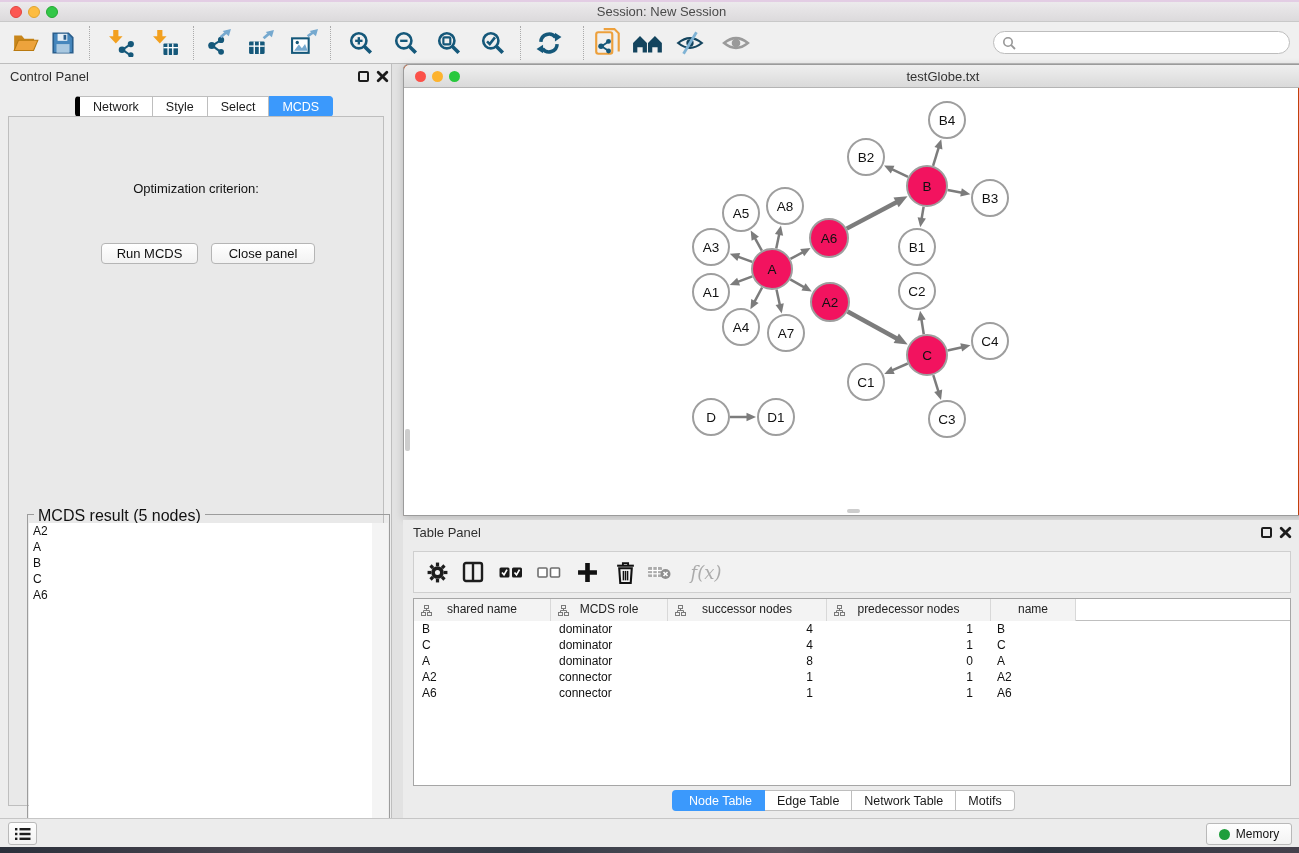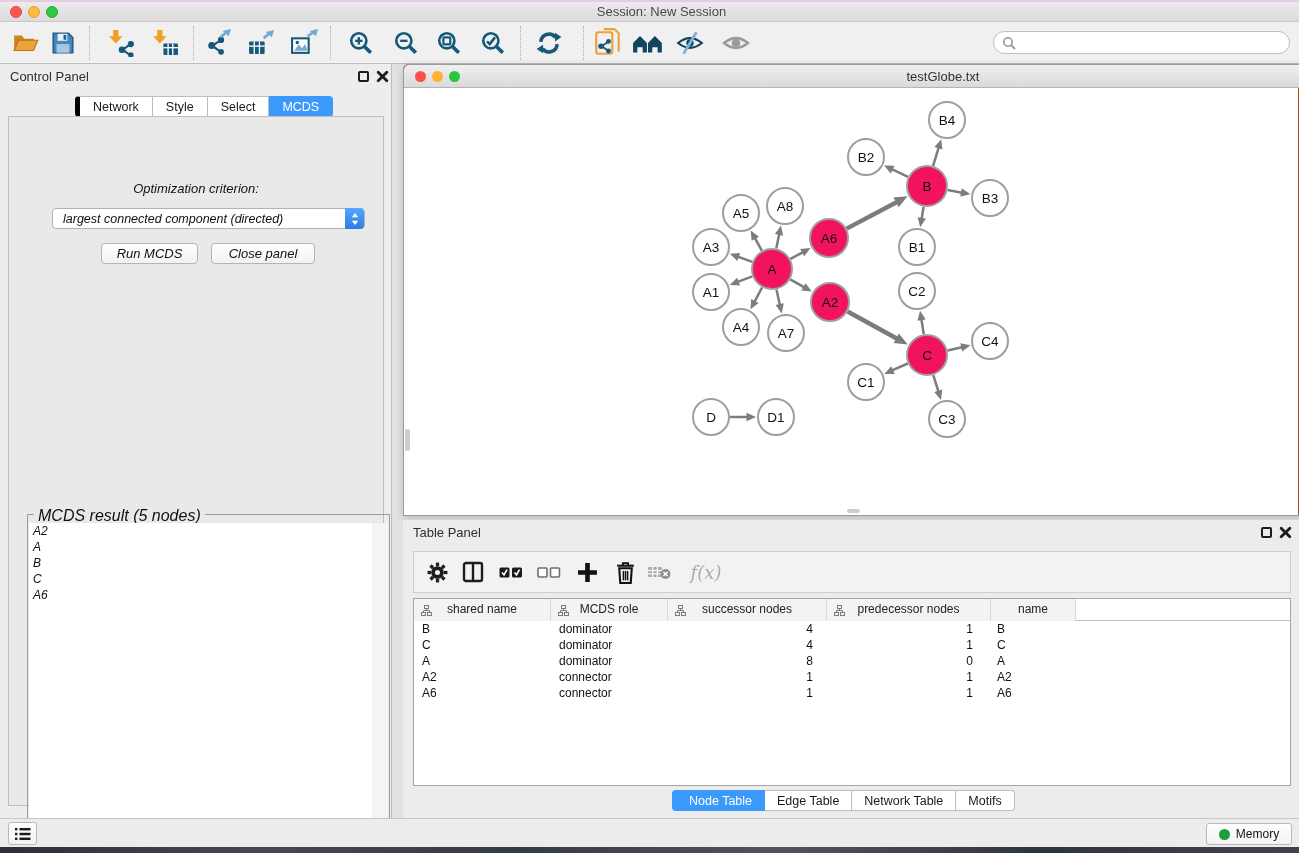--- a/index.html
+++ b/index.html
@@ -39,21 +39,21 @@
 
   .tabs-row { position:absolute; display:flex; }
   .tab { height:21px; line-height:20px; font-size:12.5px; color:#1A1A1A; background:#FFF;
     border:1px solid #BEBEBE; border-left:none; padding:0 13px; text-align:center; }
   .tab:first-child { border-left:5px solid #000000; border-radius:4px 0 0 4px; }
   .tab:last-child { border-radius:0 4px 4px 0; }
   .tab.active { background:#3B99FC; border-color:#3B99FC; color:#FFF; }
 
   .cp-tabs { left:75px; top:32px; }
   .cp-box { position:absolute; left:8px; top:52px; width:376px; height:690px;
-    background:#E9E9E9; border:1px solid #BEBEBE;font-style:italic; }
+    background:#E9E9E9; border:1px solid #BEBEBE; }
   .opt-label { position:absolute; left:0; width:100%; top:64px; text-align:center; font-size:13px; color:#111; }
   .dropdown { position:absolute; left:43px; top:91px; width:313px; height:21px; background:#FFF;
     border:1px solid #B3B3B3; border-radius:4px; }
   .dropdown .val { position:absolute; left:10px; top:3px; font-size:12.5px; color:#111; }
   .dropdown .stepper { position:absolute; right:0; top:-1px; width:19px; height:21px;
     background:linear-gradient(#55AAFB,#2E7BE5); border-radius:0 4px 4px 0; display:flex;
     align-items:center; justify-content:center; }
   .btn { position:absolute; height:21px; background:linear-gradient(#FFFFFF,#F2F2F2);
     border:1px solid #B5B5B5; border-radius:4px; font-size:13px; color:#111; text-align:center; line-height:19px; }
   .btn-run { left:92px; top:126px; width:97px; }
@@ -300,29 +300,20 @@
         </svg>
     </div>
     <div class="tabs-row cp-tabs" id="cp-tabs">
         <div class="tab">Network</div>
         <div class="tab">Style</div>
         <div class="tab">Select</div>
         <div class="tab active">MCDS</div>
       </div>
     <div class="cp-box">
       <div class="opt-label">Optimization criterion:</div>
-      <div class="dropdown">
-        <span class="val">largest connected component (directed)</span>
-        <span class="stepper">
-          <svg width="10" height="16" viewBox="0 0 10 16">
-              <path d="M5 2 l3.2 4.2 h-6.4 Z" fill="#FFF"></path>
-              <path d="M5 14 l-3.2 -4.2 h6.4 Z" fill="#FFF"></path>
-            </svg>
-        </span>
-      </div>
       <div class="btn btn-run">Run MCDS</div>
       <div class="btn btn-closep">Close panel</div>
       <div class="groupbox">
         <div class="legend">MCDS result (5 nodes)</div>
         <div class="result-list" id="result-list">
             <div class="result-item">A2</div>
             <div class="result-item">A</div>
             <div class="result-item">B</div>
             <div class="result-item">C</div>
             <div class="result-item">A6</div>

